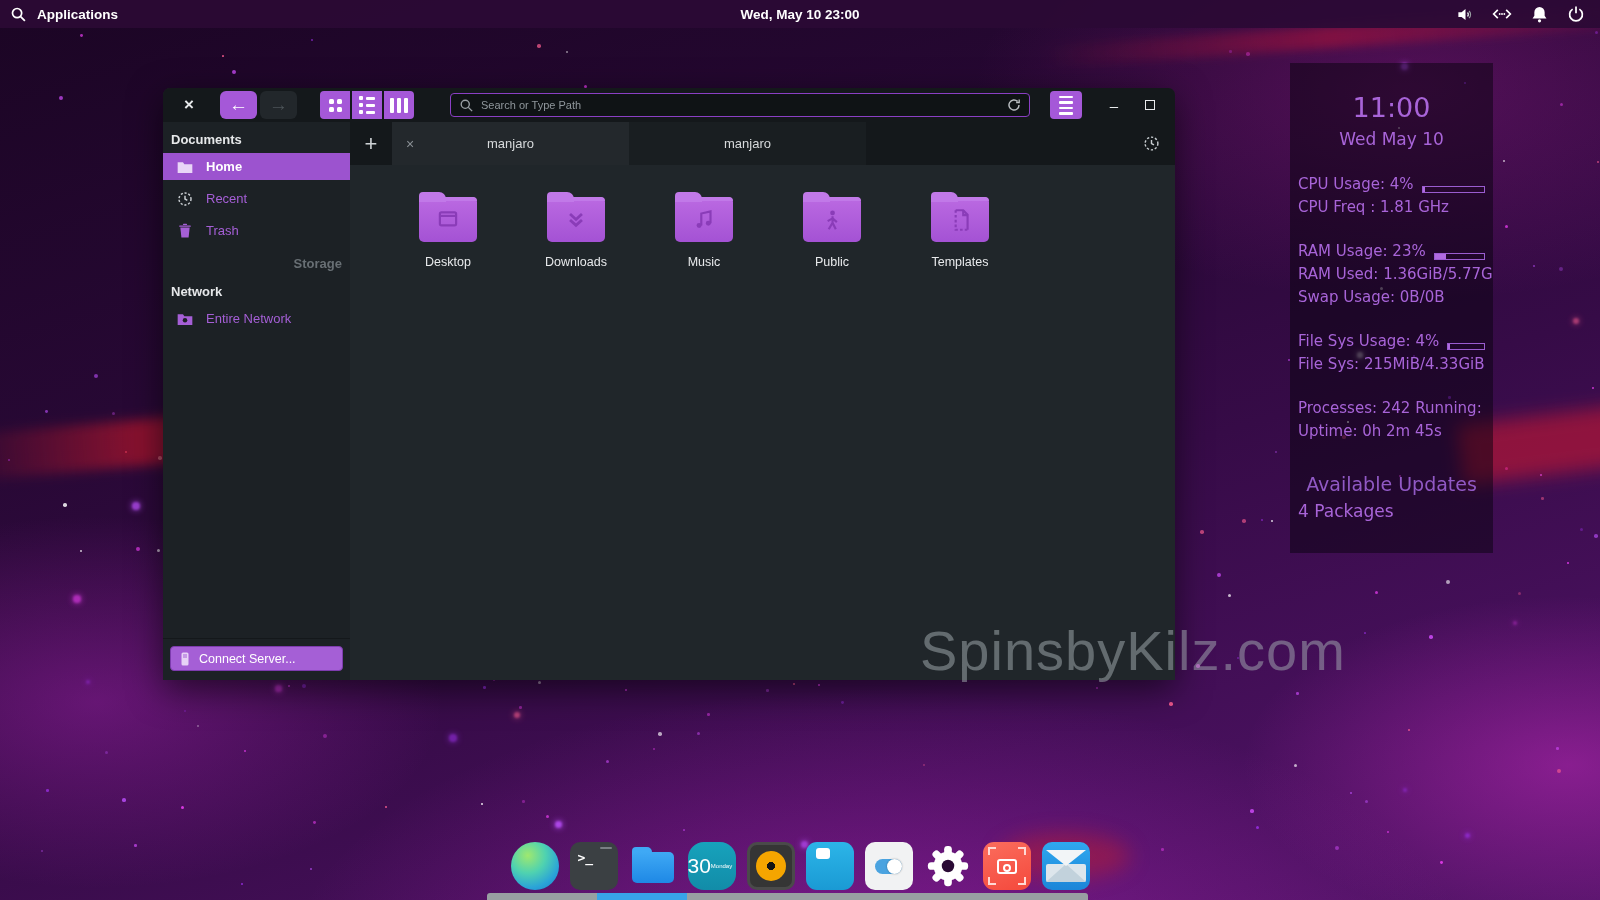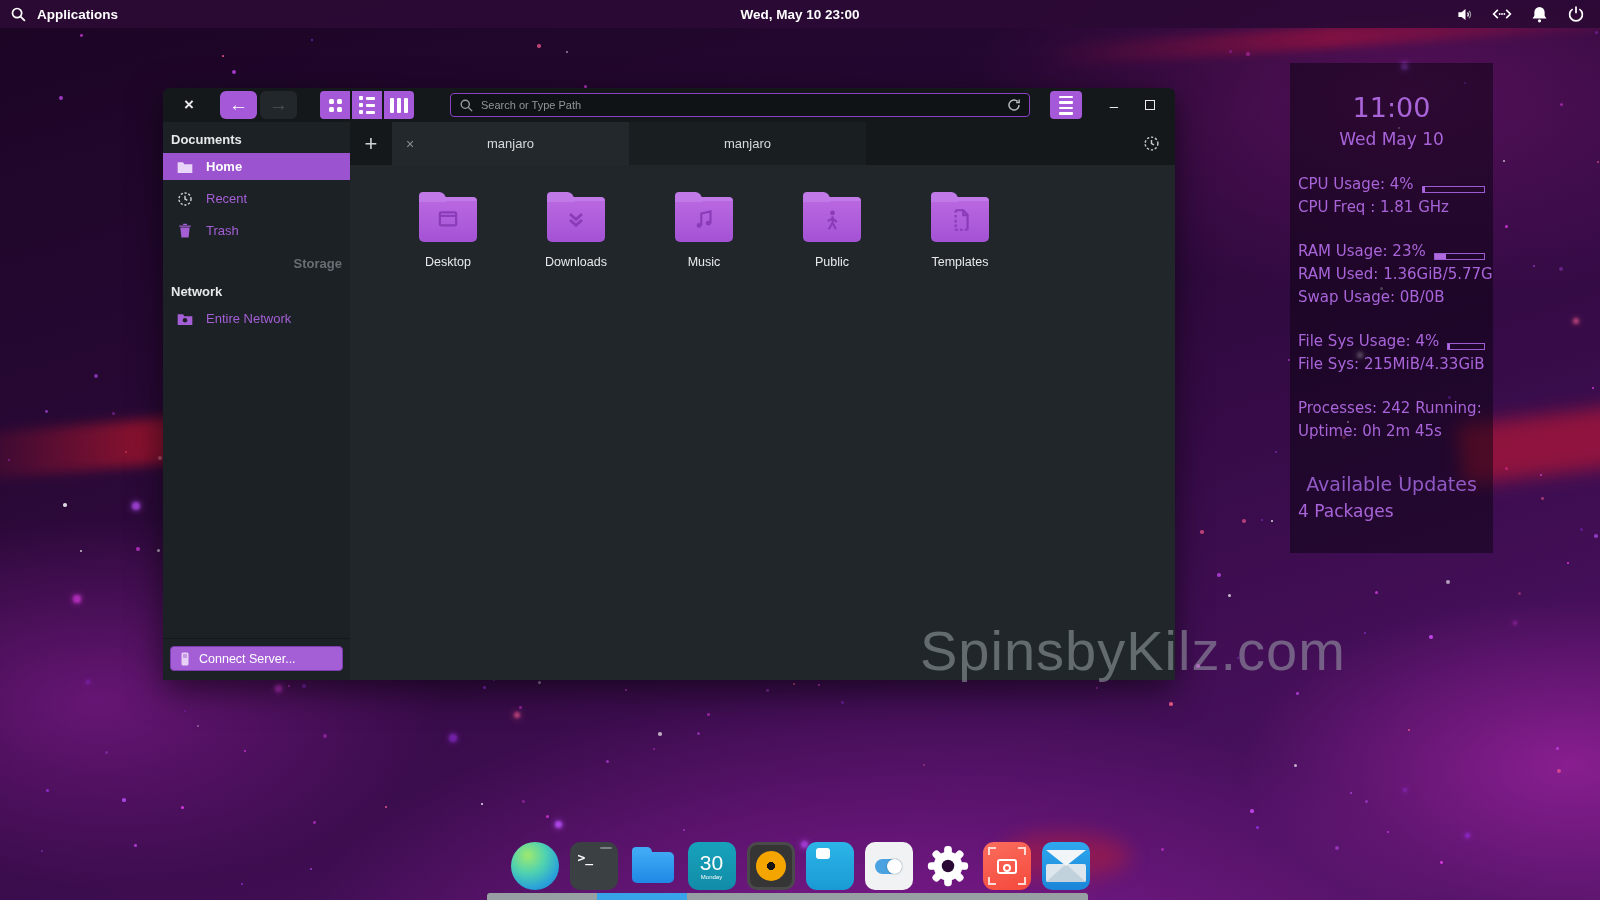--- a/index.html
+++ b/index.html
@@ -106,21 +106,21 @@
   
   #dock { position:absolute; left:0; right:0; bottom:10px; z-index:7; display:flex; justify-content:center; gap:11px; }
   .dock-item { width:48px; height:48px; display:flex; align-items:center; justify-content:center; }
   .di { width:48px; height:48px; position:relative; }
   .di-browser { border-radius:50%; background:radial-gradient(circle at 35% 28%, #9fe86f 0%, #4fd2b0 38%, #2aa3d8 70%, #1b7fc4 100%); }
   .di-terminal { border-radius:10px; background:#3b4043; color:#fff; font-family:"DejaVu Sans Mono",monospace; font-size:13px; font-weight:bold; display:flex; align-items:flex-start; padding:8px 0 0 8px; }
   .di-terminal::after { content:""; position:absolute; top:5px; right:6px; width:12px; height:2px; background:#7a8084; border-radius:1px; box-shadow:0 0 0 0 transparent; }
   .di-files { background:transparent; }
   .di-files .fbody { position:absolute; left:3px; top:10px; width:42px; height:31px; border-radius:5px; background:linear-gradient(180deg,#3fa9f5,#1e88e5); }
   .di-files .ftab { position:absolute; left:3px; top:5px; width:20px; height:10px; border-radius:4px 5px 0 0; background:#3fa9f5; }
-  .di-calendar { border-radius:10px; background:linear-gradient(180deg,#17a2bc,#128ca8); color:#fff; display:flex; flex-direction:column; align-items:center; justify-content:center; }
+  .di-calendar { border-radius:16px; background:linear-gradient(180deg,#17a2bc,#128ca8); color:#fff; display:flex; flex-direction:row; align-items:center; }
   .di-calendar .day { font-size:21px; font-weight:400; line-height:22px; }
   .di-calendar .wd { font-size:6px; }
   .di-speaker { border-radius:10px; background:#353535; border:3px solid #4a4a4a; display:flex; align-items:center; justify-content:center; }
   .di-speaker .cone { width:30px; height:30px; border-radius:50%; background:radial-gradient(circle,#141414 0 18%, #f5a500 19% 78%, #c87d00 79% 100%); }
   .di-soft { border-radius:11px; background:linear-gradient(180deg,#2cb5e8,#1a9ad4); }
   .di-soft::before { content:""; position:absolute; left:10px; top:6px; width:14px; height:11px; border-radius:3px; background:#fff; }
   .di-toggle { border-radius:10px; background:#f1f2f3; display:flex; align-items:center; justify-content:center; }
   .di-toggle .pill { width:27px; height:15px; border-radius:8px; background:#4aa3e0; position:relative; }
   .di-toggle .pill::after { content:""; position:absolute; right:0px; top:0px; width:15px; height:15px; border-radius:50%; background:#fff; box-shadow:0 0 2px rgba(0,0,0,0.35); }
   .di-screenshot { border-radius:11px; background:linear-gradient(160deg,#fb6d5d,#f4493c); }

